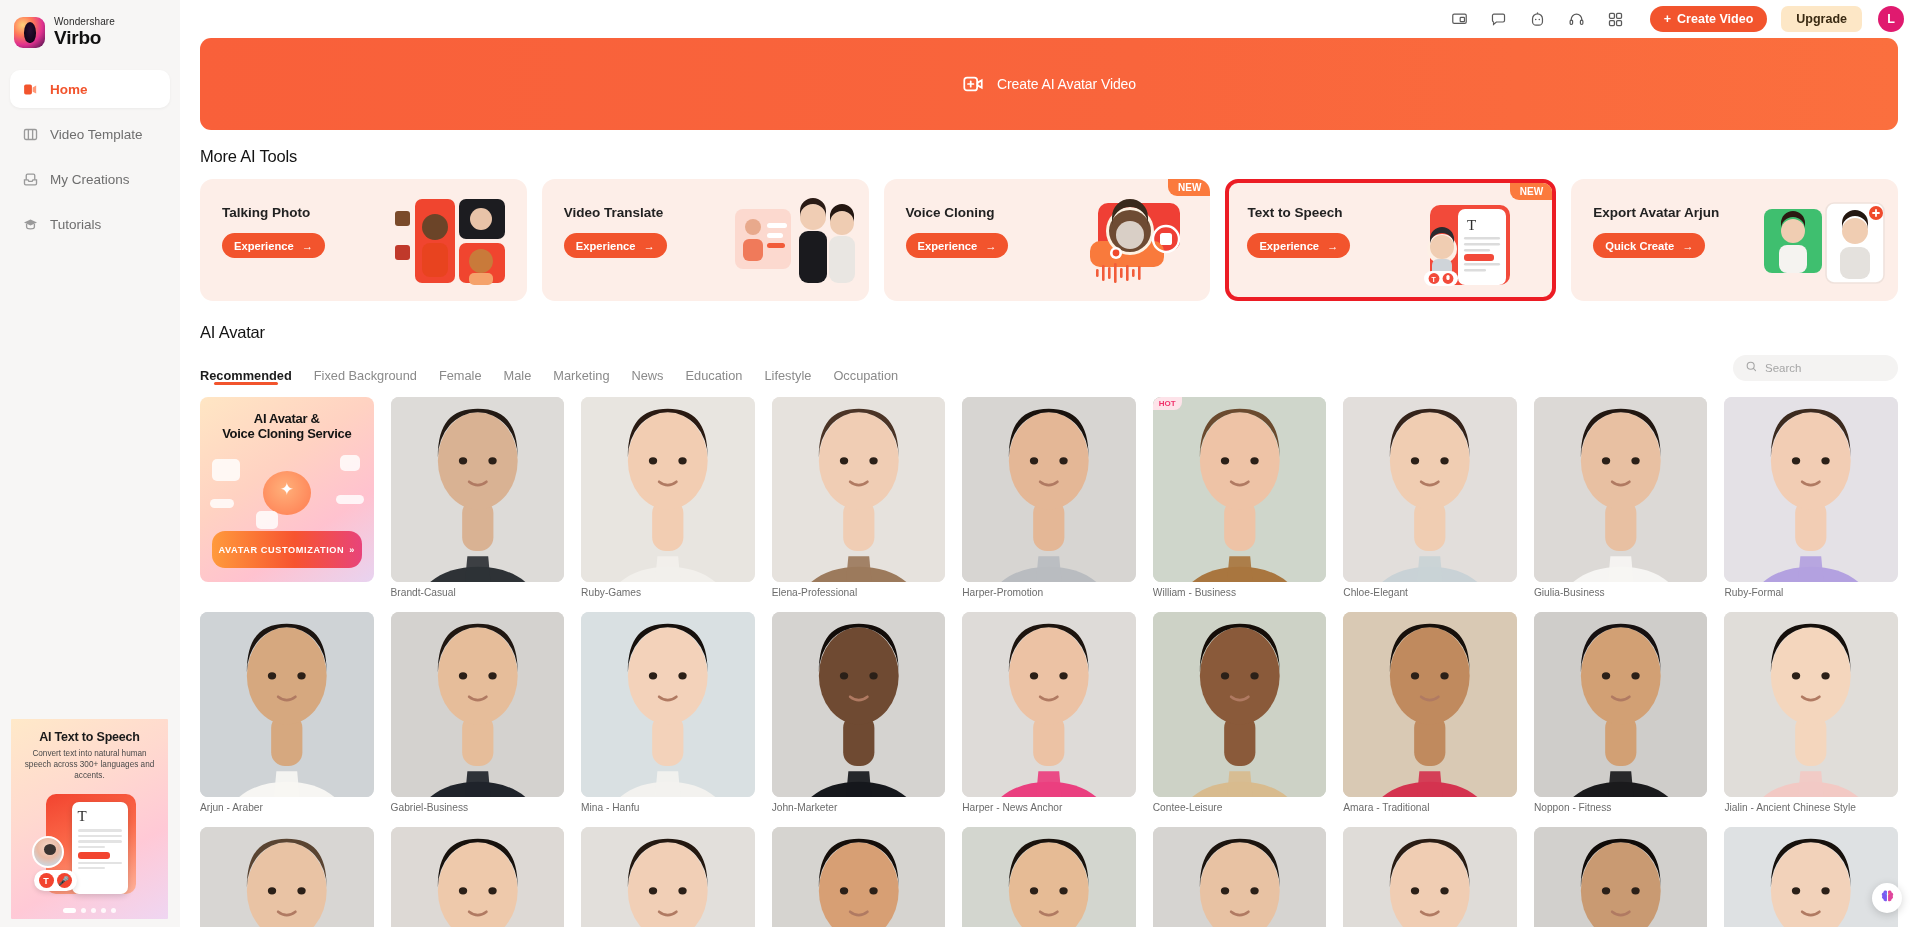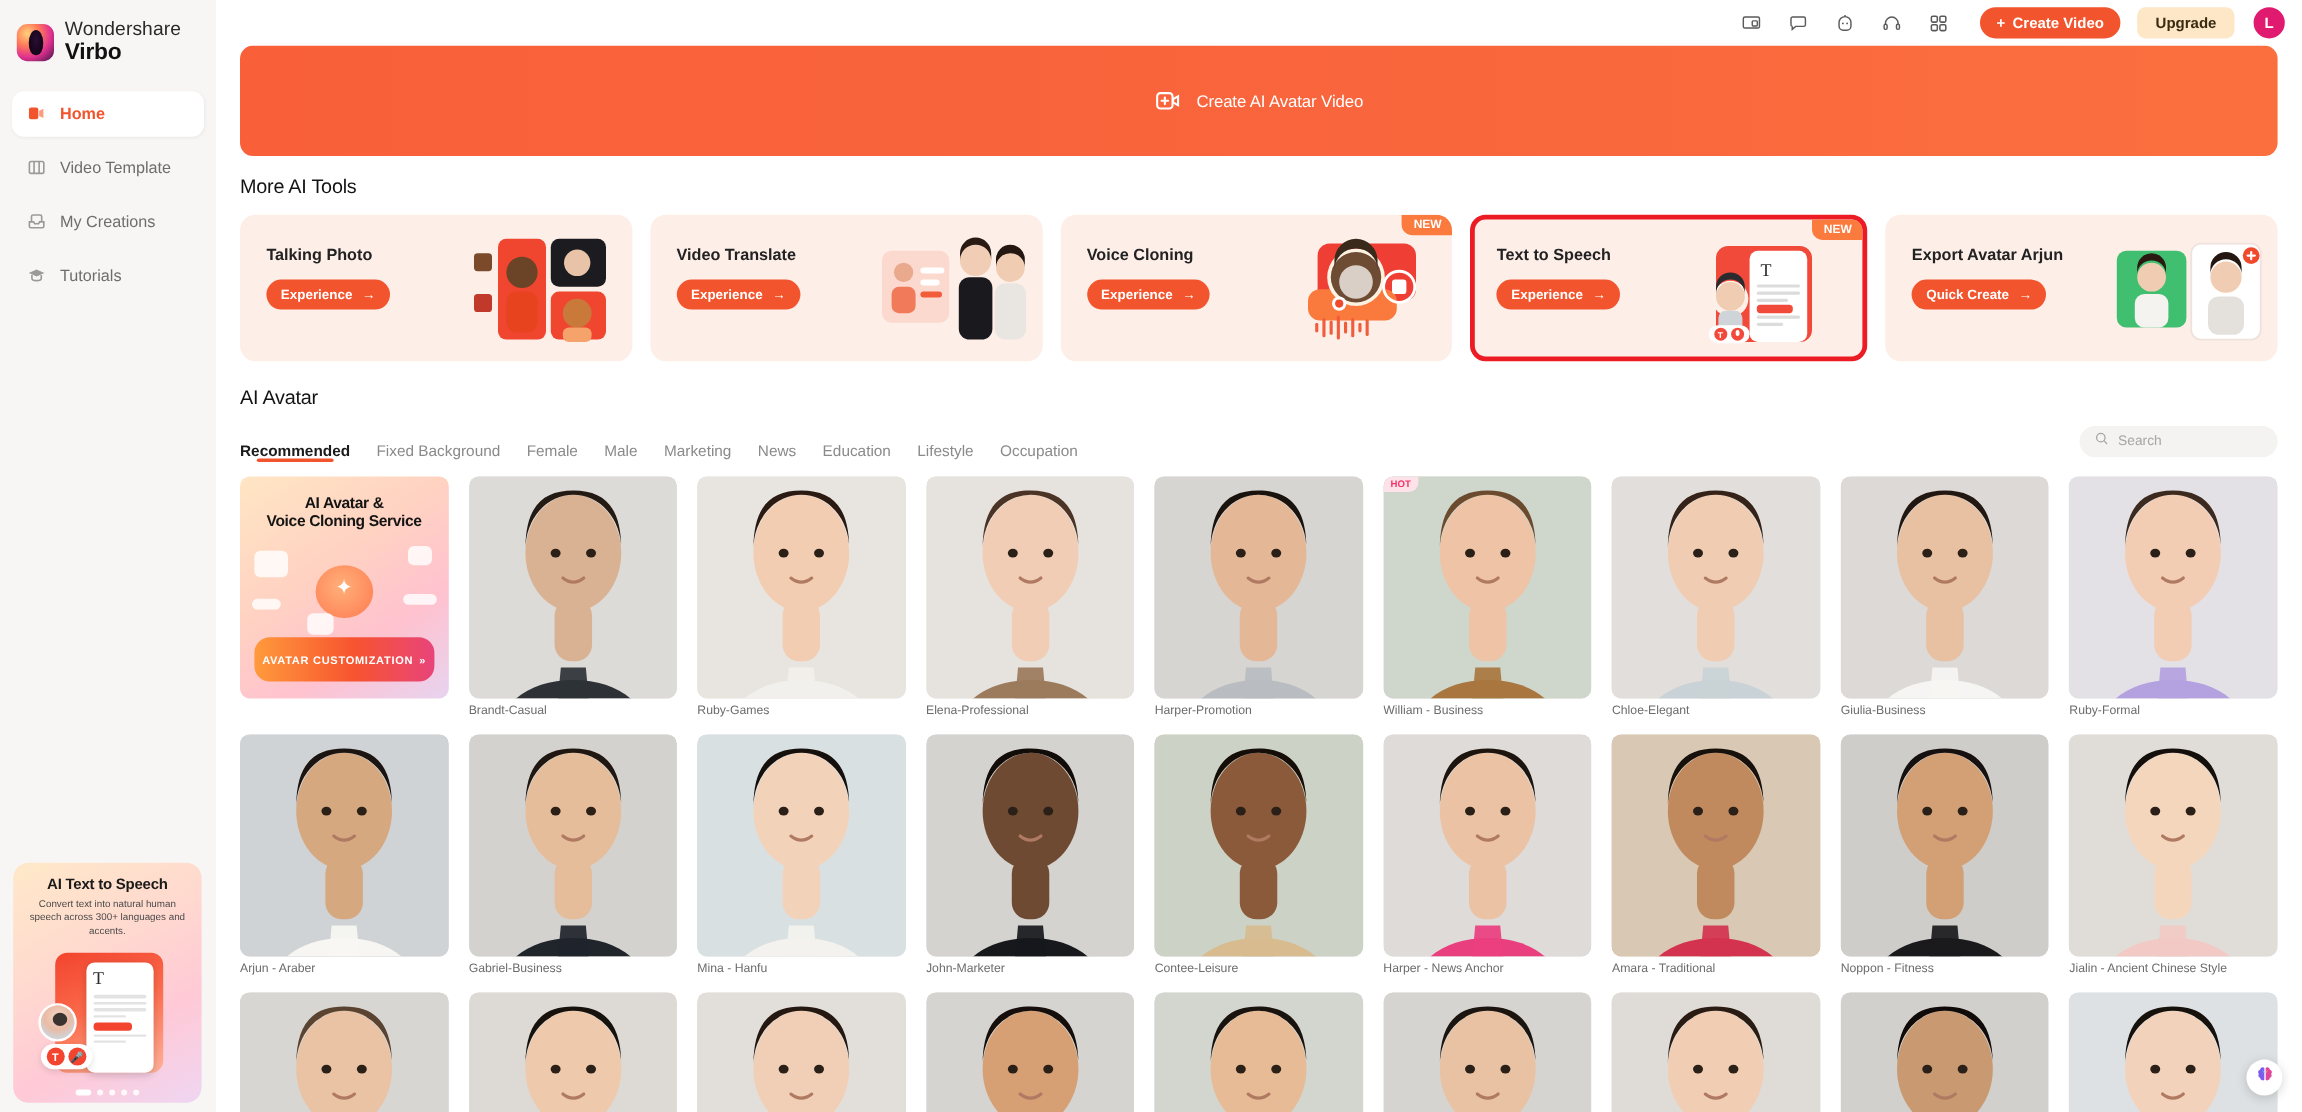--- a/index.html
+++ b/index.html
@@ -25,35 +25,35 @@
     width: 31px; height: 31px; border-radius: 9px;
     background: radial-gradient(circle at 28% 26%, #ffd27a 0%, #ff7a59 32%, #e0318f 62%, #3b1344 100%);
     position: relative; overflow: hidden; flex: 0 0 31px;
   }
   .brand-logo::after {
     content: ""; position: absolute; left: 10px; top: 5px;
     width: 12px; height: 21px; border-radius: 50% 50% 45% 45%;
     background: radial-gradient(ellipse at 50% 40%, #2a0e33 0%, #120418 75%);
   }
   .brand-text { line-height: 1.05; }
-  .brand-top { font-size: 16px; color: #2a2a2a; letter-spacing: .1px; }
+  .brand-top { font-size: 10px; color: #2a2a2a; letter-spacing: .1px; }
   .brand-bottom { font-size: 19px; font-weight: 700; color: #111; letter-spacing: -.2px; }
 
   .nav { margin-top: 22px; padding: 0 10px; }
   .nav-item {
     display: flex; align-items: center; gap: 11px;
     height: 38px; padding: 0 12px; border-radius: 10px;
     font-size: 13.5px; color: #6e6e6e; cursor: pointer; margin-bottom: 7px;
   }
   .nav-item.active { background: #ffffff; color: #f2542d; font-weight: 600; box-shadow: 0 1px 3px rgba(0,0,0,.05); }
   .nav-ic { width: 17px; height: 17px; display: inline-block; flex: 0 0 17px; }
 
   .promo {
     position: absolute; left: 11px; bottom: 8px; width: 157px; height: 200px;
-    border-radius: 13px; overflow: hidden;
+    border-radius: 1px; overflow: hidden;
     background: linear-gradient(150deg,#ffe9c9 0%,#ffd9cf 38%,#ffc9d6 68%,#efd6f2 100%);
     padding: 11px 9px 0;
   }
   .promo-title { font-size: 12.5px; font-weight: 700; color: #1a1a1a; text-align: center; letter-spacing: -.2px; }
   .promo-sub { font-size: 8.2px; color: #4a4a4a; text-align: center; line-height: 1.35; margin-top: 4px; padding: 0 3px; }
   .promo-art { position: relative; margin: 9px auto 0; width: 120px; height: 110px; }
   .promo-card {
     position: absolute; left: 16px; top: 4px; width: 90px; height: 100px; border-radius: 10px;
     background: linear-gradient(160deg,#f2442f 0%,#fb6a4a 45%,#ffb29a 100%);
   }
@@ -678,46 +678,46 @@
                 <ellipse cx="50" cy="76" rx="23" ry="28" fill="#6f4a32"></ellipse>
                 <path d="M27 74a23 26 0 0 1 46 0c0-20-8-28-23-28s-23 8-23 28z" fill="#120c09"></path>
                 <ellipse cx="41.5" cy="76" rx="2.4" ry="2.1" fill="#2b2018"></ellipse>
                 <ellipse cx="58.5" cy="76" rx="2.4" ry="2.1" fill="#2b2018"></ellipse>
                 <path d="M45 88q5 4 10 0" stroke="#b07a62" stroke-width="1.5" fill="none" stroke-linecap="round"></path>
                 <path d="M44 131h12l5 54H39z" fill="#16181c" opacity=".92"></path>
               </svg></div>
             <div class="cap">John-Marketer</div>
           </div>
           <div class="cell">
+            <div class="thumb" style="background: rgb(222, 219, 216);"><svg viewBox="0 0 100 185" width="100%" height="185" preserveAspectRatio="xMidYMid slice">
+                <rect width="100" height="185" fill="#dedbd8"></rect>
+                <path d="M8 185c0-32 16-48 42-48s42 16 42 48z" fill="#ea3f7f"></path>
+                <rect x="41" y="98" width="18" height="30" rx="8" fill="#ecc2a4"></rect>
+                <ellipse cx="50" cy="76" rx="23" ry="28" fill="#ecc2a4"></ellipse>
+                <path d="M27 74a23 26 0 0 1 46 0c0-20-8-28-23-28s-23 8-23 28z" fill="#1d140e"></path>
+                <ellipse cx="41.5" cy="76" rx="2.4" ry="2.1" fill="#2b2018"></ellipse>
+                <ellipse cx="58.5" cy="76" rx="2.4" ry="2.1" fill="#2b2018"></ellipse>
+                <path d="M45 88q5 4 10 0" stroke="#b07a62" stroke-width="1.5" fill="none" stroke-linecap="round"></path>
+                <path d="M44 131h12l5 54H39z" fill="#ea3f7f" opacity=".92"></path>
+              </svg></div>
+            <div class="cap">Harper - News Anchor</div>
+          </div>
+          <div class="cell">
             <div class="thumb" style="background: rgb(205, 210, 198);"><svg viewBox="0 0 100 185" width="100%" height="185" preserveAspectRatio="xMidYMid slice">
                 <rect width="100" height="185" fill="#cdd2c6"></rect>
                 <path d="M8 185c0-32 16-48 42-48s42 16 42 48z" fill="#d8bb8e"></path>
                 <rect x="41" y="98" width="18" height="30" rx="8" fill="#8a5a3a"></rect>
                 <ellipse cx="50" cy="76" rx="23" ry="28" fill="#8a5a3a"></ellipse>
                 <path d="M27 74a23 26 0 0 1 46 0c0-20-8-28-23-28s-23 8-23 28z" fill="#140d08"></path>
                 <ellipse cx="41.5" cy="76" rx="2.4" ry="2.1" fill="#2b2018"></ellipse>
                 <ellipse cx="58.5" cy="76" rx="2.4" ry="2.1" fill="#2b2018"></ellipse>
                 <path d="M45 88q5 4 10 0" stroke="#b07a62" stroke-width="1.5" fill="none" stroke-linecap="round"></path>
                 <path d="M44 131h12l5 54H39z" fill="#d8bb8e" opacity=".92"></path>
               </svg></div>
             <div class="cap">Contee-Leisure</div>
-          </div>
-          <div class="cell">
-            <div class="thumb" style="background: rgb(222, 219, 216);"><svg viewBox="0 0 100 185" width="100%" height="185" preserveAspectRatio="xMidYMid slice">
-                <rect width="100" height="185" fill="#dedbd8"></rect>
-                <path d="M8 185c0-32 16-48 42-48s42 16 42 48z" fill="#ea3f7f"></path>
-                <rect x="41" y="98" width="18" height="30" rx="8" fill="#ecc2a4"></rect>
-                <ellipse cx="50" cy="76" rx="23" ry="28" fill="#ecc2a4"></ellipse>
-                <path d="M27 74a23 26 0 0 1 46 0c0-20-8-28-23-28s-23 8-23 28z" fill="#1d140e"></path>
-                <ellipse cx="41.5" cy="76" rx="2.4" ry="2.1" fill="#2b2018"></ellipse>
-                <ellipse cx="58.5" cy="76" rx="2.4" ry="2.1" fill="#2b2018"></ellipse>
-                <path d="M45 88q5 4 10 0" stroke="#b07a62" stroke-width="1.5" fill="none" stroke-linecap="round"></path>
-                <path d="M44 131h12l5 54H39z" fill="#ea3f7f" opacity=".92"></path>
-              </svg></div>
-            <div class="cap">Harper - News Anchor</div>
           </div>
           <div class="cell">
             <div class="thumb" style="background: rgb(217, 201, 180);"><svg viewBox="0 0 100 185" width="100%" height="185" preserveAspectRatio="xMidYMid slice">
                 <rect width="100" height="185" fill="#d9c9b4"></rect>
                 <path d="M8 185c0-32 16-48 42-48s42 16 42 48z" fill="#d4334f"></path>
                 <rect x="41" y="98" width="18" height="30" rx="8" fill="#c08a5e"></rect>
                 <ellipse cx="50" cy="76" rx="23" ry="28" fill="#c08a5e"></ellipse>
                 <path d="M27 74a23 26 0 0 1 46 0c0-20-8-28-23-28s-23 8-23 28z" fill="#17100b"></path>
                 <ellipse cx="41.5" cy="76" rx="2.4" ry="2.1" fill="#2b2018"></ellipse>
                 <ellipse cx="58.5" cy="76" rx="2.4" ry="2.1" fill="#2b2018"></ellipse>

